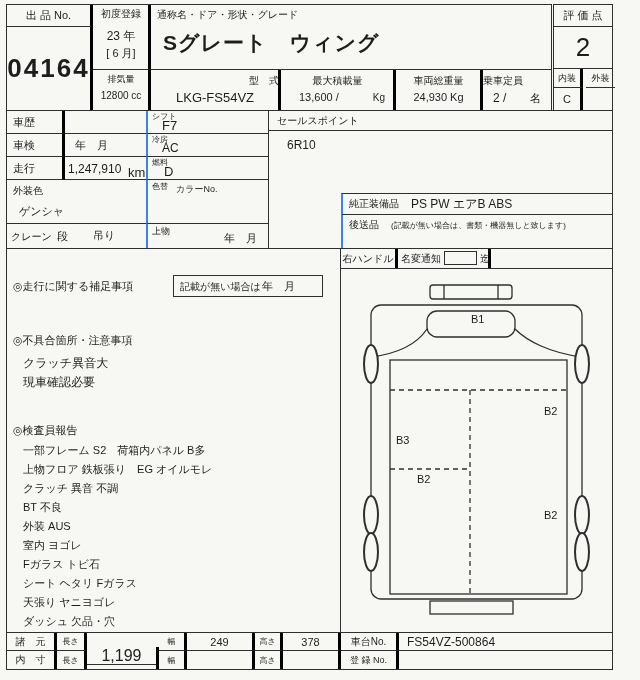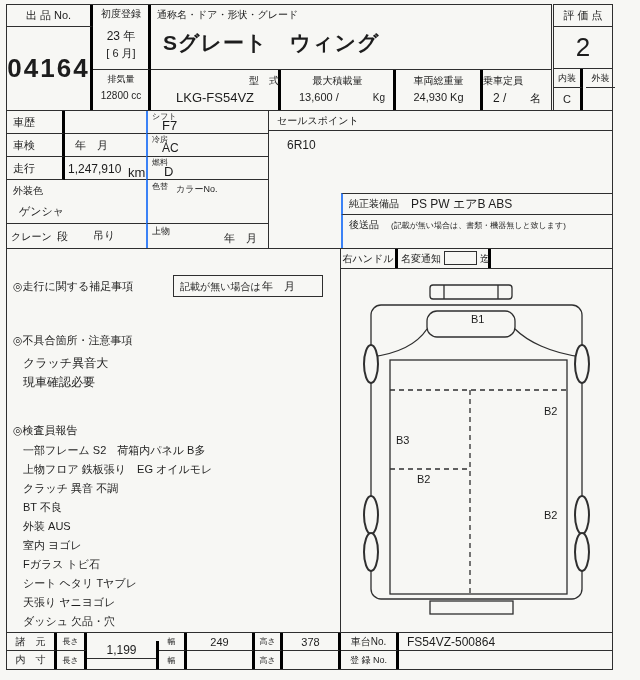--- a/index.html
+++ b/index.html
@@ -157,21 +157,21 @@
     <div class="t" style="left:16px;top:108px;font-size:12px">クラッチ異音大</div>
     <div class="t" style="left:16px;top:127px;font-size:12px">現車確認必要</div>
     <div class="t" style="left:6px;top:176px;font-size:11px">◎検査員報告</div>
     <div class="t" style="left:16px;top:196px;font-size:11px">一部フレーム S2　荷箱内パネル B多</div>
     <div class="t" style="left:16px;top:215px;font-size:11px">上物フロア 鉄板張り　EG オイルモレ</div>
     <div class="t" style="left:16px;top:234px;font-size:11px">クラッチ 異音 不調</div>
     <div class="t" style="left:16px;top:253px;font-size:11px">BT 不良</div>
     <div class="t" style="left:16px;top:272px;font-size:11px">外装 AUS</div>
     <div class="t" style="left:16px;top:291px;font-size:11px">室内 ヨゴレ</div>
     <div class="t" style="left:16px;top:310px;font-size:11px">Fガラス トビ石</div>
-    <div class="t" style="left:16px;top:329px;font-size:11px">シート ヘタリ Tヤブレ</div>
+    <div class="t" style="left:16px;top:329px;font-size:11px">シート ヘタリ Fガラス</div>
     <div class="t" style="left:16px;top:348px;font-size:11px">天張り ヤニヨゴレ</div>
     <div class="t" style="left:16px;top:367px;font-size:11px">ダッシュ 欠品・穴</div>
   </div>
 
   <div class="b" style="left:340px;top:268px;width:273px;height:365px">
     <svg width="271" height="363" viewBox="0 0 271 363">
       <g fill="none" stroke="#2f2f2f" stroke-width="1.3">
         <rect x="89" y="16" width="82" height="14" rx="3"></rect>
         <line x1="103" y1="16" x2="103" y2="30"></line>
         <line x1="157" y1="16" x2="157" y2="30"></line>
@@ -202,21 +202,21 @@
         <text x="76" y="214">B2</text>
         <text x="203" y="250">B2</text>
       </g>
     </svg>
   </div>
 
   <div class="b" style="left:6px;top:632px;width:607px;height:38px">
 
     <div class="a br bb c" style="left:0;top:0;width:50px;height:18px;font-size:10px">諸　元</div>
     <div class="a br bb c" style="left:50px;top:0;width:30px;height:18px;font-size:8px">長さ</div>
-    <div class="a br bb c" style="left:80px;top:8px;width:72px;height:18px;font-size:12px">1,199</div>
+    <div class="a br bb c" style="left:80px;top:14px;width:72px;height:18px;font-size:16px">1,199</div>
     <div class="a br bb c" style="left:152px;top:0;width:28px;height:18px;font-size:8px">幅</div>
     <div class="a br bb c" style="left:180px;top:0;width:68px;height:18px;font-size:11px">249</div>
     <div class="a br bb c" style="left:248px;top:0;width:28px;height:18px;font-size:8px">高さ</div>
     <div class="a br bb c" style="left:276px;top:0;width:58px;height:18px;font-size:11px">378</div>
     <div class="a br bb c" style="left:334px;top:0;width:58px;height:18px;font-size:10px">車台No.</div>
     <div class="a bb" style="left:392px;top:0;width:213px;height:18px">
       <div class="t" style="left:8px;top:3px;font-size:12px">FS54VZ-500864</div>
     </div>
 
     <div class="a br c" style="left:0;top:18px;width:50px;height:18px;font-size:10px">内　寸</div>

